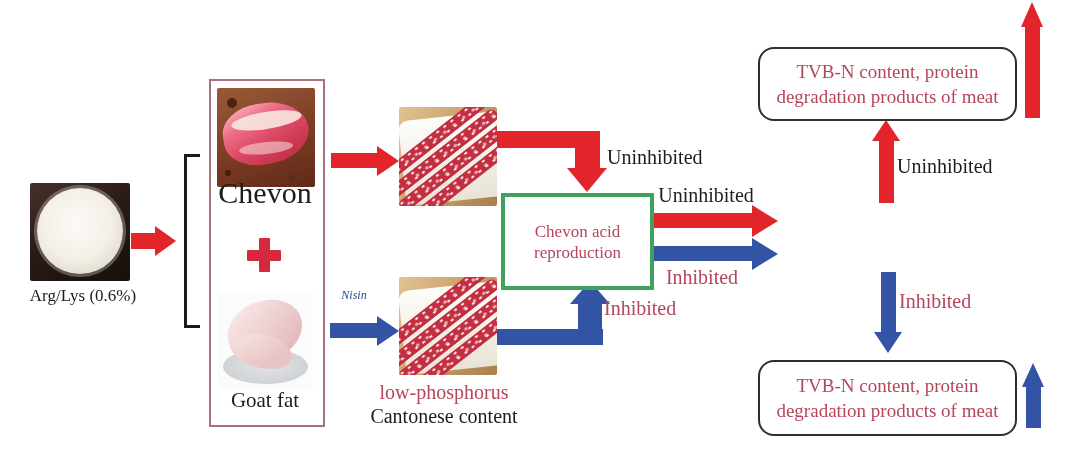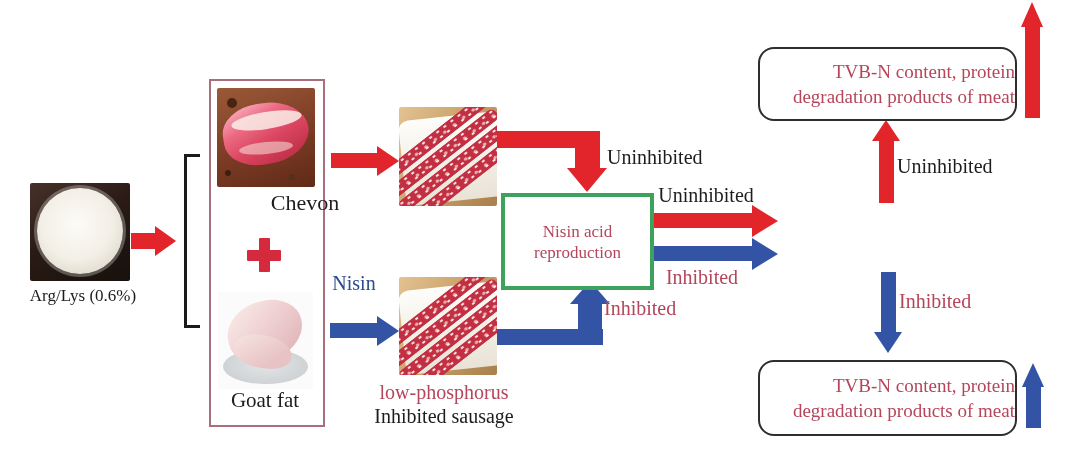--- a/index.html
+++ b/index.html
@@ -48,21 +48,21 @@
   .sticks{position:absolute;left:-20%;top:16%;width:150%;height:86%;transform:rotate(-38deg);}
   .stick{height:13px;margin:4px 6px;border-radius:7px;background-color:#c22f42;
          background-image:radial-gradient(rgba(255,236,230,.95) 1.5px,transparent 2.2px),
                           radial-gradient(rgba(255,226,220,.7) 1.5px,transparent 2.2px);
          background-size:9px 6px,12px 9px;background-position:0 0,4px 3px;}
   
   .ing-box{position:absolute;border:2px solid var(--ingredients-box-border,#a8707c);background:#fff;}
   .green-box{position:absolute;border:4px solid var(--green-box-border,#3ea25c);background:#fff;
              display:flex;flex-direction:column;align-items:center;justify-content:center;}
   .tvbn-box{position:absolute;border:2px solid #2e2e2e;border-radius:16px;background:#fff;
-            display:flex;flex-direction:column;align-items:flex-end;justify-content:center;}
+            display:flex;flex-direction:column;align-items:center;justify-content:center;}
   .bracket{position:absolute;border-left:3px solid #1b1b1b;border-top:3px solid #1b1b1b;border-bottom:3px solid #1b1b1b;}
   .plus-bar{position:absolute;background:var(--plus-red,#d5293d);border-radius:1px;}
 </style>
 </head>
 <body>
 
 <div class="canvas">
 
   <div class="img" style="left:30px;top:183px;width:100px;height:98px;">
     <div class="powder-bg"></div>
@@ -78,41 +78,41 @@
   <div class="bracket" style="left:184px;top:154px;width:13px;height:168px;"></div>
 
   <div class="ing-box" style="left:209px;top:79px;width:112px;height:344px;"></div>
   <div class="img" style="left:217px;top:88px;width:98px;height:99px;">
     <div class="chevon-bg"></div>
     <div class="anise"></div>
     <div class="meat"></div>
     <div class="meat-streak"></div>
     <div class="meat-streak2"></div>
   </div>
-  <div class="lbl center black" style="left:209px;top:190px;width:112px;font-size:22px;padding-left:40px;">Chevon</div>
+  <div class="lbl center black" style="left:209px;top:176px;width:112px;font-size:30px;">Chevon</div>
 
   <div class="abs" style="left:247px;top:238px;width:34px;height:34px;">
     <div class="plus-bar" style="left:0;top:12px;width:34px;height:11px;"></div>
     <div class="plus-bar" style="left:12px;top:0;width:11px;height:34px;"></div>
   </div>
 
   <div class="img" style="left:218px;top:292px;width:95px;height:97px;">
     <div class="fat-bg"></div>
     <div class="plate"></div>
     <div class="fat"></div>
     <div class="fat2"></div>
   </div>
   <div class="lbl center black" style="left:209px;top:388px;width:112px;font-size:21px;font-family:Liberation Serif, serif;">Goat fat</div>
 
   <div>
     <div class="shaft red-f" style="left:331px;top:153px;width:46px;height:15px;"></div>
     <div class="head red-c" style="left:377px;top:146px;border-width:15px 0 15px 22px;border-color:transparent transparent transparent currentColor;"></div>
   </div>
 
-  <div class="lbl center nisin" style="left:322px;top:272px;width:64px;font-size:20px;">Nisin</div>
+  <div class="lbl center nisin" style="left:322px;top:288px;width:64px;font-size:12px;font-style:italic;">Nisin</div>
   <div>
     <div class="shaft blue-f" style="left:330px;top:323px;width:47px;height:15px;"></div>
     <div class="head blue-c" style="left:377px;top:316px;border-width:15px 0 15px 22px;border-color:transparent transparent transparent currentColor;"></div>
   </div>
 
   <div class="img" style="left:399px;top:107px;width:98px;height:99px;">
     <div class="saus-bg"></div>
     <div class="tray"></div>
     <div class="sticks">
       <div class="stick"></div>
@@ -127,39 +127,39 @@
     <div class="sticks">
       <div class="stick"></div>
       <div class="stick"></div>
       <div class="stick"></div>
       <div class="stick"></div>
     </div>
   </div>
 
   <div class="abs center" style="left:352px;top:380px;width:184px;line-height:24px;font-size:20px;">
     <div class="crimson">low-phosphorus</div>
-    <div class="black">Inhibited sausage</div>
+    <div class="black">Cantonese content</div>
   </div>
 
   <div>
     <div class="shaft red-f" style="left:497px;top:131px;width:101px;height:17px;"></div>
     <div class="shaft red-f" style="left:575px;top:131px;width:25px;height:38px;"></div>
     <div class="head red-c" style="left:567px;top:168px;border-width:24px 20px 0 20px;border-color:currentColor transparent transparent transparent;"></div>
   </div>
   <div class="lbl black" style="left:607px;top:146px;font-size:20px;">Uninhibited</div>
 
   <div>
     <div class="shaft blue-f" style="left:497px;top:329px;width:106px;height:16px;"></div>
     <div class="shaft blue-f" style="left:578px;top:303px;width:24px;height:42px;"></div>
     <div class="head blue-c" style="left:570px;top:281px;border-width:0 20px 23px 20px;border-color:transparent transparent currentColor transparent;"></div>
   </div>
   <div class="lbl crimson" style="left:604px;top:297px;font-size:20px;">Inhibited</div>
 
   <div class="green-box crimson" style="left:501px;top:193px;width:145px;height:89px;font-size:17px;line-height:21px;">
-    <div>Nisin acid</div>
+    <div>Chevon acid</div>
     <div>reproduction</div>
   </div>
 
   <div class="lbl center black" style="left:648px;top:184px;width:116px;font-size:20px;">Uninhibited</div>
   <div>
     <div class="shaft red-f" style="left:654px;top:213px;width:98px;height:15px;"></div>
     <div class="head red-c" style="left:752px;top:205px;border-width:16px 0 16px 26px;border-color:transparent transparent transparent currentColor;"></div>
   </div>
   <div>
     <div class="shaft blue-f" style="left:654px;top:246px;width:98px;height:15px;"></div>

